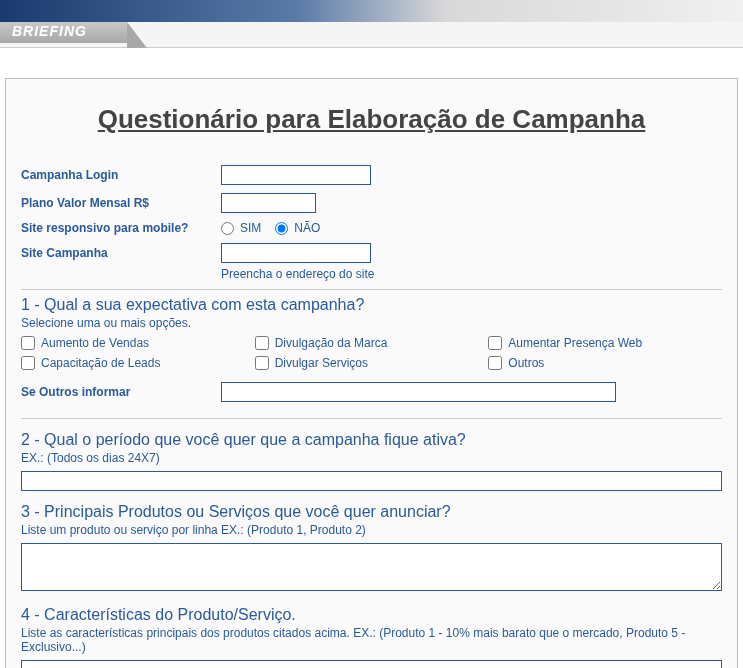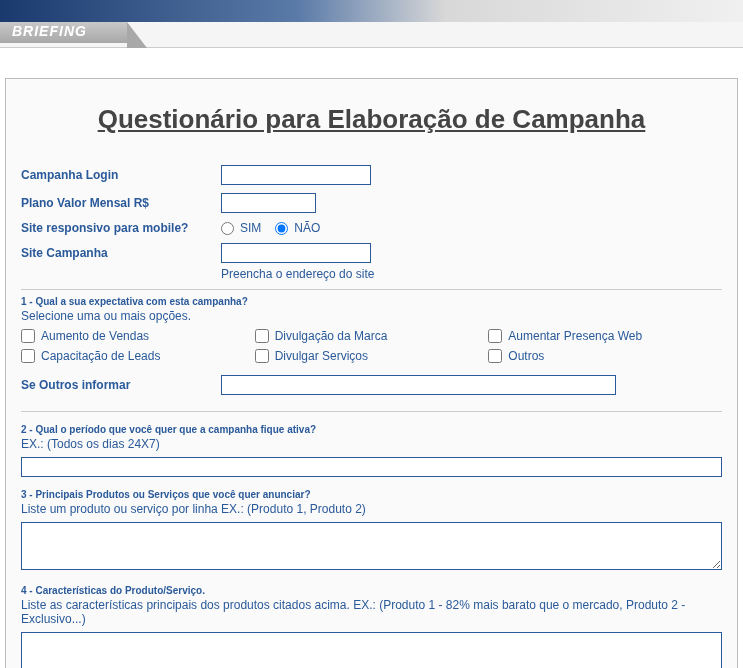--- a/index.html
+++ b/index.html
@@ -5,21 +5,21 @@
 * { box-sizing: border-box; margin: 0; padding: 0; }
 body { font-family: Arial, Helvetica, sans-serif; font-size: 12px; color: #333; background: #fff; width: 743px; }
 .header-band { background: linear-gradient(to right, #1a3a6e 0%, #5a7aa8 40%, #d8d8d8 60%, #f0f0f0 100%); height: 22px; }
 .briefing-tab { display: inline-block; background: linear-gradient(to bottom, #c8c8c8, #a8a8a8); color: #fff; font-weight: bold; font-style: italic; font-size: 14px; padding: 1px 40px 4px 12px; letter-spacing: 1px; position: relative; }
 .briefing-tab::after { content: ''; position: absolute; right: -20px; top: 0; border-top: 26px solid transparent; border-left: 20px solid #a8a8a8; }
 .briefing-row { background: #f5f5f5; border-bottom: 1px solid #ccc; height: 26px; }
 .form-container { border: 1px solid #bbb; margin: 30px 5px 5px 5px; padding: 15px 15px 20px 15px; background: #fafafa; }
 h1 { text-align: center; font-size: 26px; font-weight: bold; color: #444; text-decoration: underline; margin: 10px 0 30px 0; }
 .row { display: flex; align-items: center; margin-bottom: 8px; }
 .lbl { width: 200px; font-weight: bold; color: #2a5a9a; font-size: 12px; }
-.lbl-q { font-weight: bold; color: #2a5a9a; font-size: 10px; display: block; }
+.lbl-q { font-weight: normal; color: #2a5a9a; font-size: 16px; display: block; }
 .hint { color: #2a5a9a; font-size: 12px; display: block; margin-top: 2px; }
 input[type=text] { border: 1px solid #2a5a9a; height: 20px; padding: 2px 4px; font-size: 12px; background: #fff; }
 .input-sm { width: 95px; }
 .input-md { width: 150px; }
 .input-lg { width: 395px; }
 .input-full { width: 100%; height: 22px; }
 textarea { width: 100%; border: 1px solid #2a5a9a; font-size: 12px; padding: 2px 4px; font-family: Arial; resize: both; background: #fff; }
 .radio-group { display: flex; align-items: center; gap: 4px; }
 .radio-group label { color: #2a5a9a; font-size: 12px; margin-right: 10px; font-weight: normal; }
 .radio-group input[type=radio] { margin-right: 2px; }
@@ -124,18 +124,18 @@
 
   <div class="section">
     <span class="lbl-q">3 - Principais Produtos ou Serviços que você quer anunciar?</span>
     <span class="hint">Liste um produto ou serviço por linha EX.: (Produto 1, Produto 2)</span>
     <div style="height:6px"></div>
     <textarea rows="3" style=""></textarea>
   </div>
 
   <div class="section">
     <span class="lbl-q">4 - Características do Produto/Serviço.</span>
-    <span class="hint">Liste as características principais dos produtos citados acima. EX.: (Produto 1 - 82% mais barato que o mercado, Produto 2 - Exclusivo...)</span>
+    <span class="hint">Liste as características principais dos produtos citados acima. EX.: (Produto 1 - 10% mais barato que o mercado, Produto 5 - Exclusivo...)</span>
     <div style="height:6px"></div>
     <textarea rows="3" style=""></textarea>
   </div>
 
 </div>
 
 </body></html>

